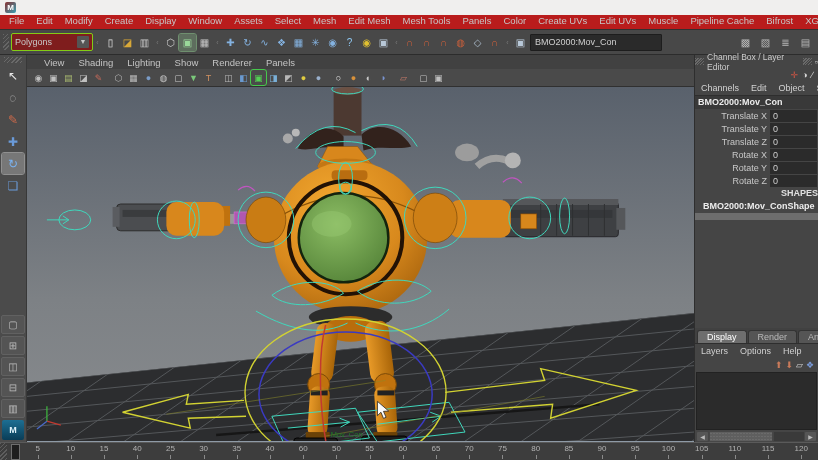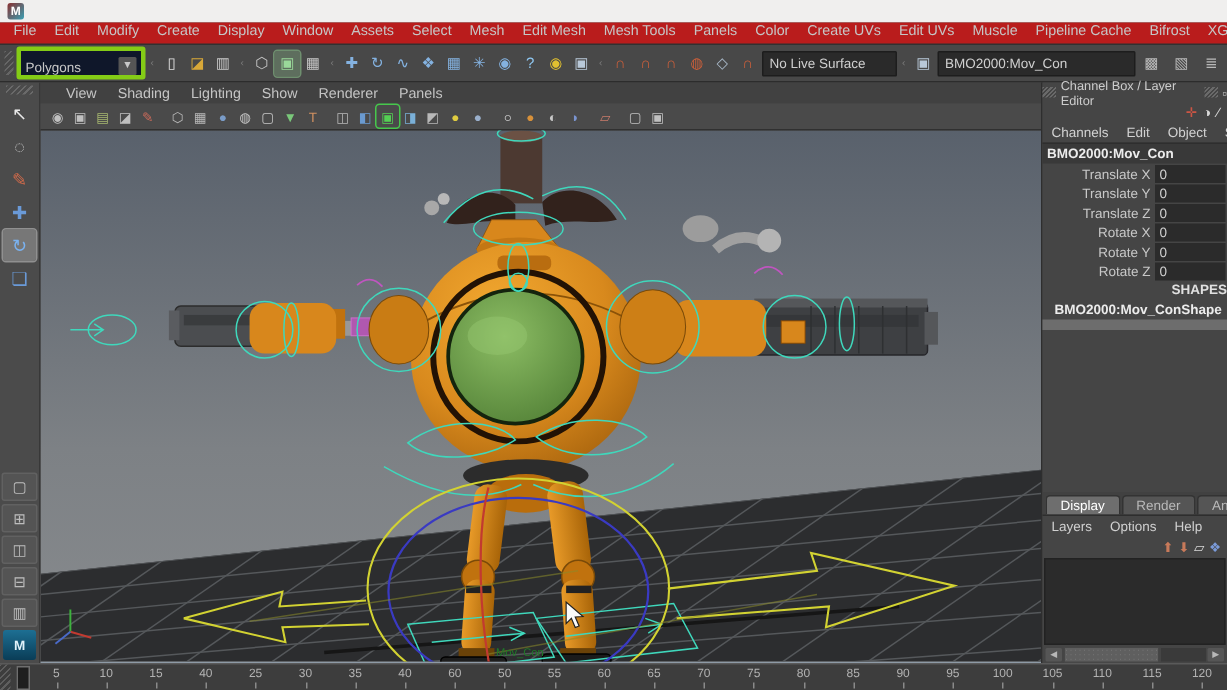--- a/index.html
+++ b/index.html
@@ -9,21 +9,21 @@
   .titlebar{height:15px;background:#f0efee;color:#1c1c1c;display:flex;align-items:center;gap:5px;padding:0 5px;flex:none;}
   .maya-badge{width:11px;height:11px;border-radius:2px;background:linear-gradient(135deg,#8a3030,#3aa0b4);color:#fff;
     font-size:8px;line-height:11px;text-align:center;font-weight:bold;flex:none;}
   .titletext{font-size:10px;white-space:nowrap;}
   
   .menubar{height:14px;background:#b91c1c;display:flex;align-items:flex-start;padding:0 3px;flex:none;border-bottom:1px solid #313131;}
   .menu-item{padding:0 6px;font-size:9.5px;color:#c6c6c6;white-space:nowrap;cursor:default;}
   
   .statusline{height:24px;background:#484848;display:flex;align-items:center;gap:1px;padding:0 2px;flex:none;border-bottom:1px solid #2c2c2c;}
   .grip{width:6px;height:16px;flex:none;background:repeating-linear-gradient(135deg,#666 0 1px,transparent 1px 3px);margin:0 1px;}
-  .dropdown{width:74px;height:16px;background:#0f172a;border:3px solid #84cc16;border-radius:2px;display:flex;align-items:flex-end;font-size:9px;padding:0 3px;flex:none;}
+  .dropdown{width:74px;height:16px;background:#7f1d1d;border:1px solid #84cc16;border-radius:2px;display:flex;align-items:center;font-size:9px;padding:0 3px;flex:none;}
   .dropdown .arr{margin-left:auto;background:#555;width:12px;height:12px;text-align:center;line-height:12px;font-size:7px;border-radius:1px;}
   .sep{width:7px;height:18px;flex:none;display:flex;align-items:center;justify-content:center;color:#7a7a7a;font-size:7px;}
   .sicon{width:17px;height:17px;flex:none;display:flex;align-items:center;justify-content:center;font-size:10px;border-radius:2px;}
   .sicon.active{background:#5e6e5e;outline:1px solid #6f8f6f;}
   .field{background:#2a2a2a;border:1px solid #1d1d1d;height:15px;font-size:9px;color:#cfcfcf;display:flex;align-items:center;padding:0 4px;border-radius:1px;}
   .live-field{width:80px;flex:none;}
   .sel-field{width:122px;flex:none;}
   
   .main{flex:1;display:flex;min-height:0;}
   
@@ -156,21 +156,20 @@
     </span>
     <div class="sep">‹</div>
     <span style="display:flex">
       <div class="sicon" style="color: rgb(204, 95, 58);">∩</div>
         <div class="sicon" style="color: rgb(204, 95, 58);">∩</div>
         <div class="sicon" style="color: rgb(204, 95, 58);">∩</div>
         <div class="sicon" style="color: rgb(204, 95, 58);">◍</div>
         <div class="sicon" style="color: rgb(168, 184, 200);">◇</div>
         <div class="sicon" style="color: rgb(204, 95, 58);">∩</div>
     </span>
-    <div class="field live-field">No Live Surface</div>
     <div class="sep">‹</div>
     <span style="display:flex">
       <div class="sicon" style="color: rgb(184, 200, 216);">▣</div>
     </span>
     <div class="field sel-field">BMO2000:Mov_Con</div>
     <div style="flex:1"></div>
     <span style="display:flex;gap:3px;padding-right:2px">
       <div class="sicon" style="color: rgb(184, 184, 184);">▩</div>
         <div class="sicon" style="color: rgb(184, 184, 184);">▧</div>
         <div class="sicon" style="color: rgb(184, 184, 184);">≣</div>

